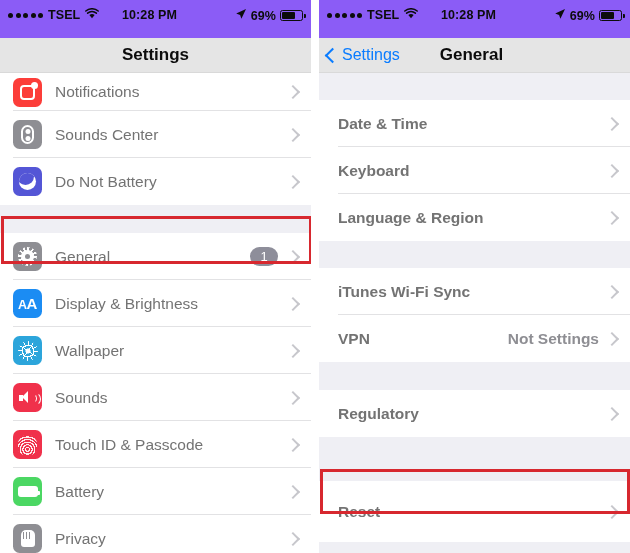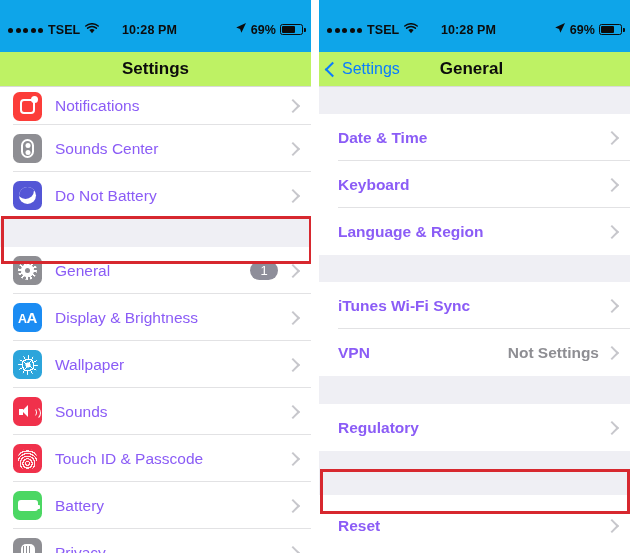--- a/index.html
+++ b/index.html
@@ -28,25 +28,25 @@
     background: #ffffff;
     overflow: hidden;
   }
   .panel-left  { width: 311px; }
   .panel-gap   { width: 8px; height: 553px; background: #ffffff; }
   .panel-right { width: 311px; }
 
   
   .statusbar {
     height: 22px;
-    background: #0ea5e9;
-    display: flex;
-    align-items: flex-end;
-    position: relative;
-    padding: 15px 8px;
+    background: #8b5cf6;
+    display: flex;
+    align-items: flex-start;
+    position: relative;
+    padding: 8px 8px;
     font-size: 12px;
     font-weight: bold;
     color: #0c0c0c;
     letter-spacing: 0.1px;
   }
   .sb-left { display: flex; align-items: center; gap: 5px; }
   .sb-dots { display: flex; gap: 2.5px; align-items: center; }
   .sb-dots i {
     width: 5px; height: 5px; border-radius: 50%;
     background: #0c0c0c; display: block;
@@ -88,21 +88,21 @@
   .batt span {
     display: block;
     height: 100%;
     background: #0c0c0c;
     border-radius: 1px;
   }
 
   
   .navbar {
     height: 35px;
-    background: #bef264;
+    background: #e5e5e5;
     border-bottom: 1px solid #d9d9d9;
     display: flex;
     align-items: center;
     position: relative;
     padding: 0 8px;
     box-sizing: border-box;
   }
   .nav-title {
     font-size: 17px;
     font-weight: bold;
@@ -166,21 +166,21 @@
     flex: 0 0 auto;
     margin-right: 13px;
     display: flex;
     align-items: center;
     justify-content: center;
     position: relative;
     overflow: hidden;
   }
   .label {
     font-size: 15.5px;
-    color: #8b5cf6;
+    color: #737373;
     flex: 1 1 auto;
     white-space: nowrap;
   }
   .value {
     font-size: 15.5px;
     color: #8e8e93;
     margin-right: 8px;
     white-space: nowrap;
   }
   .badge {

